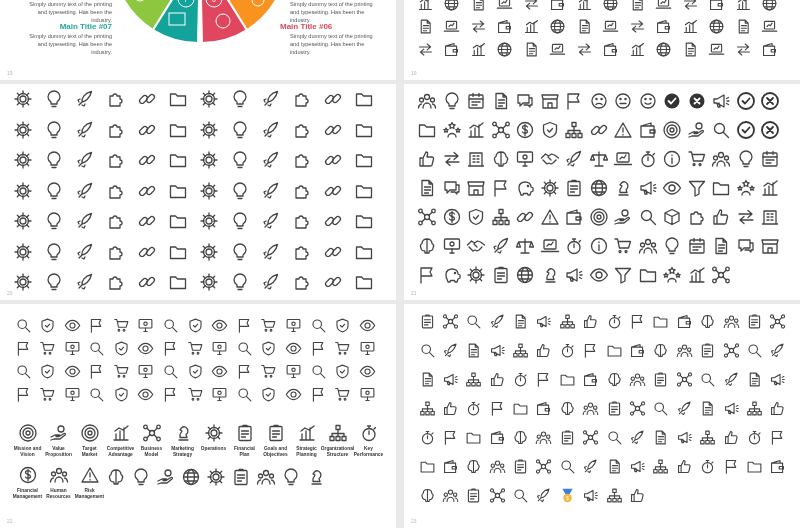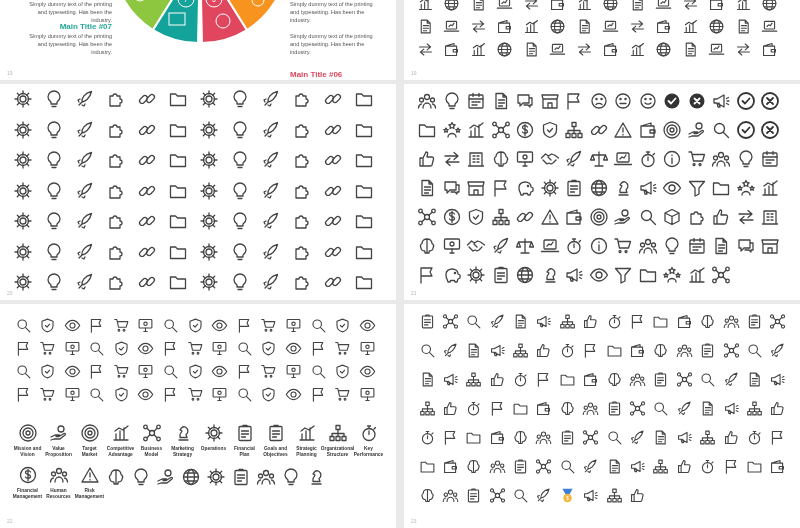--- a/index.html
+++ b/index.html
@@ -37,21 +37,21 @@
       <g stroke="#fff" fill="none" stroke-width="1">
         <rect x="-31" y="58" width="16" height="12"></rect>
         <circle cx="23" cy="66" r="7"></circle>
         <circle cx="58" cy="45" r="6"></circle>
         <circle cx="-60" cy="40" r="6"></circle>
       </g>
     </g>
   </svg>
 
   <div class="txt" style="left:290px;top:0;width:92px;">Simply dummy text of the printing and typesetting. Has been the industry.</div>
-  <div class="ttl" style="left:290px;top:22px;width:92px;color:#d84a5e;margin-top:48px;">Main Title #06</div>
+  <div class="ttl" style="left:280px;top:22px;width:92px;color:#d84a5e;">Main Title #06</div>
   <div class="txt" style="left:290px;top:32px;width:92px;">Simply dummy text of the printing and typesetting. Has been the industry.</div>
   <div class="pg-num">19</div>
 </div>
 
 <div class="page" style="left:404px;top:0;width:396px;height:80px;">
   <div class="grid" id="g19b" style="left:10px;top:-8px;grid-template-columns:repeat(14,26.5px);grid-auto-rows:23px;">
       <div class="ic sm">
         <svg viewBox="0 0 20 20">
           <path d="M3 17h14M5 16V11M9 16V8M13 16V5M4 8l4-3 4 2 5-4" fill="none" stroke="#444" stroke-width="1.3" stroke-linecap="round" stroke-linejoin="round"></path>
         </svg>

